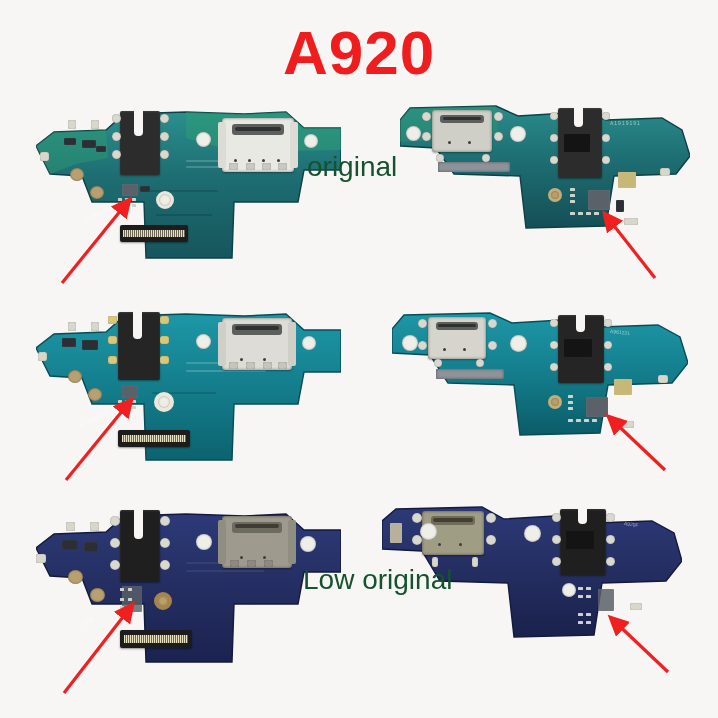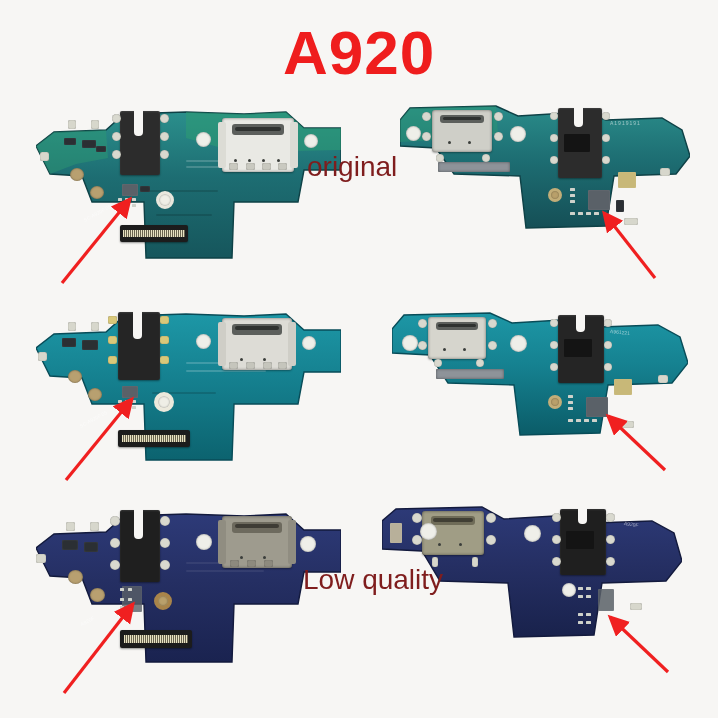--- a/index.html
+++ b/index.html
@@ -19,21 +19,21 @@
     font-size:62px;font-weight:bold;
     color:#ef1d1d;
     letter-spacing:1px;
     line-height:1;
     font-family:"Liberation Sans", sans-serif;
   }
 
   
   .row-label{
     position:absolute;
-    color:#7f1d1d;
+    color:#14532d;
     font-size:28px;
     font-weight:400;
     font-family:"Liberation Sans", sans-serif;
     white-space:nowrap;
     line-height:1;
     z-index:40;
   }
 
   
   .board-wrap{position:absolute;}
@@ -83,21 +83,21 @@
   .arrow{position:absolute;overflow:visible;z-index:35;pointer-events:none;}
 </style>
 </head>
 <body>
 
 <div id="stage">
 
   <div class="title">A920</div>
 
   <div class="row-label" style="left:307px;top:153px;">original</div>
-  <div class="row-label" style="left:303px;top:566px;">Low quality</div>
+  <div class="row-label" style="left:303px;top:566px;">Low original</div>
 
   <svg class="arrow" width="718" height="718" style="left:0;top:0;">
     <defs>
       <marker id="ah" markerWidth="7" markerHeight="7" refX="5.6" refY="3.2" orient="auto">
         <path d="M0,0 L6.6,3.2 L0,6.4 Z" fill="#f02020"></path>
       </marker>
     </defs>
 
     <line x1="62" y1="283" x2="130" y2="199" stroke="#f02020" stroke-width="3.2" marker-end="url(#ah)"></line>
 

